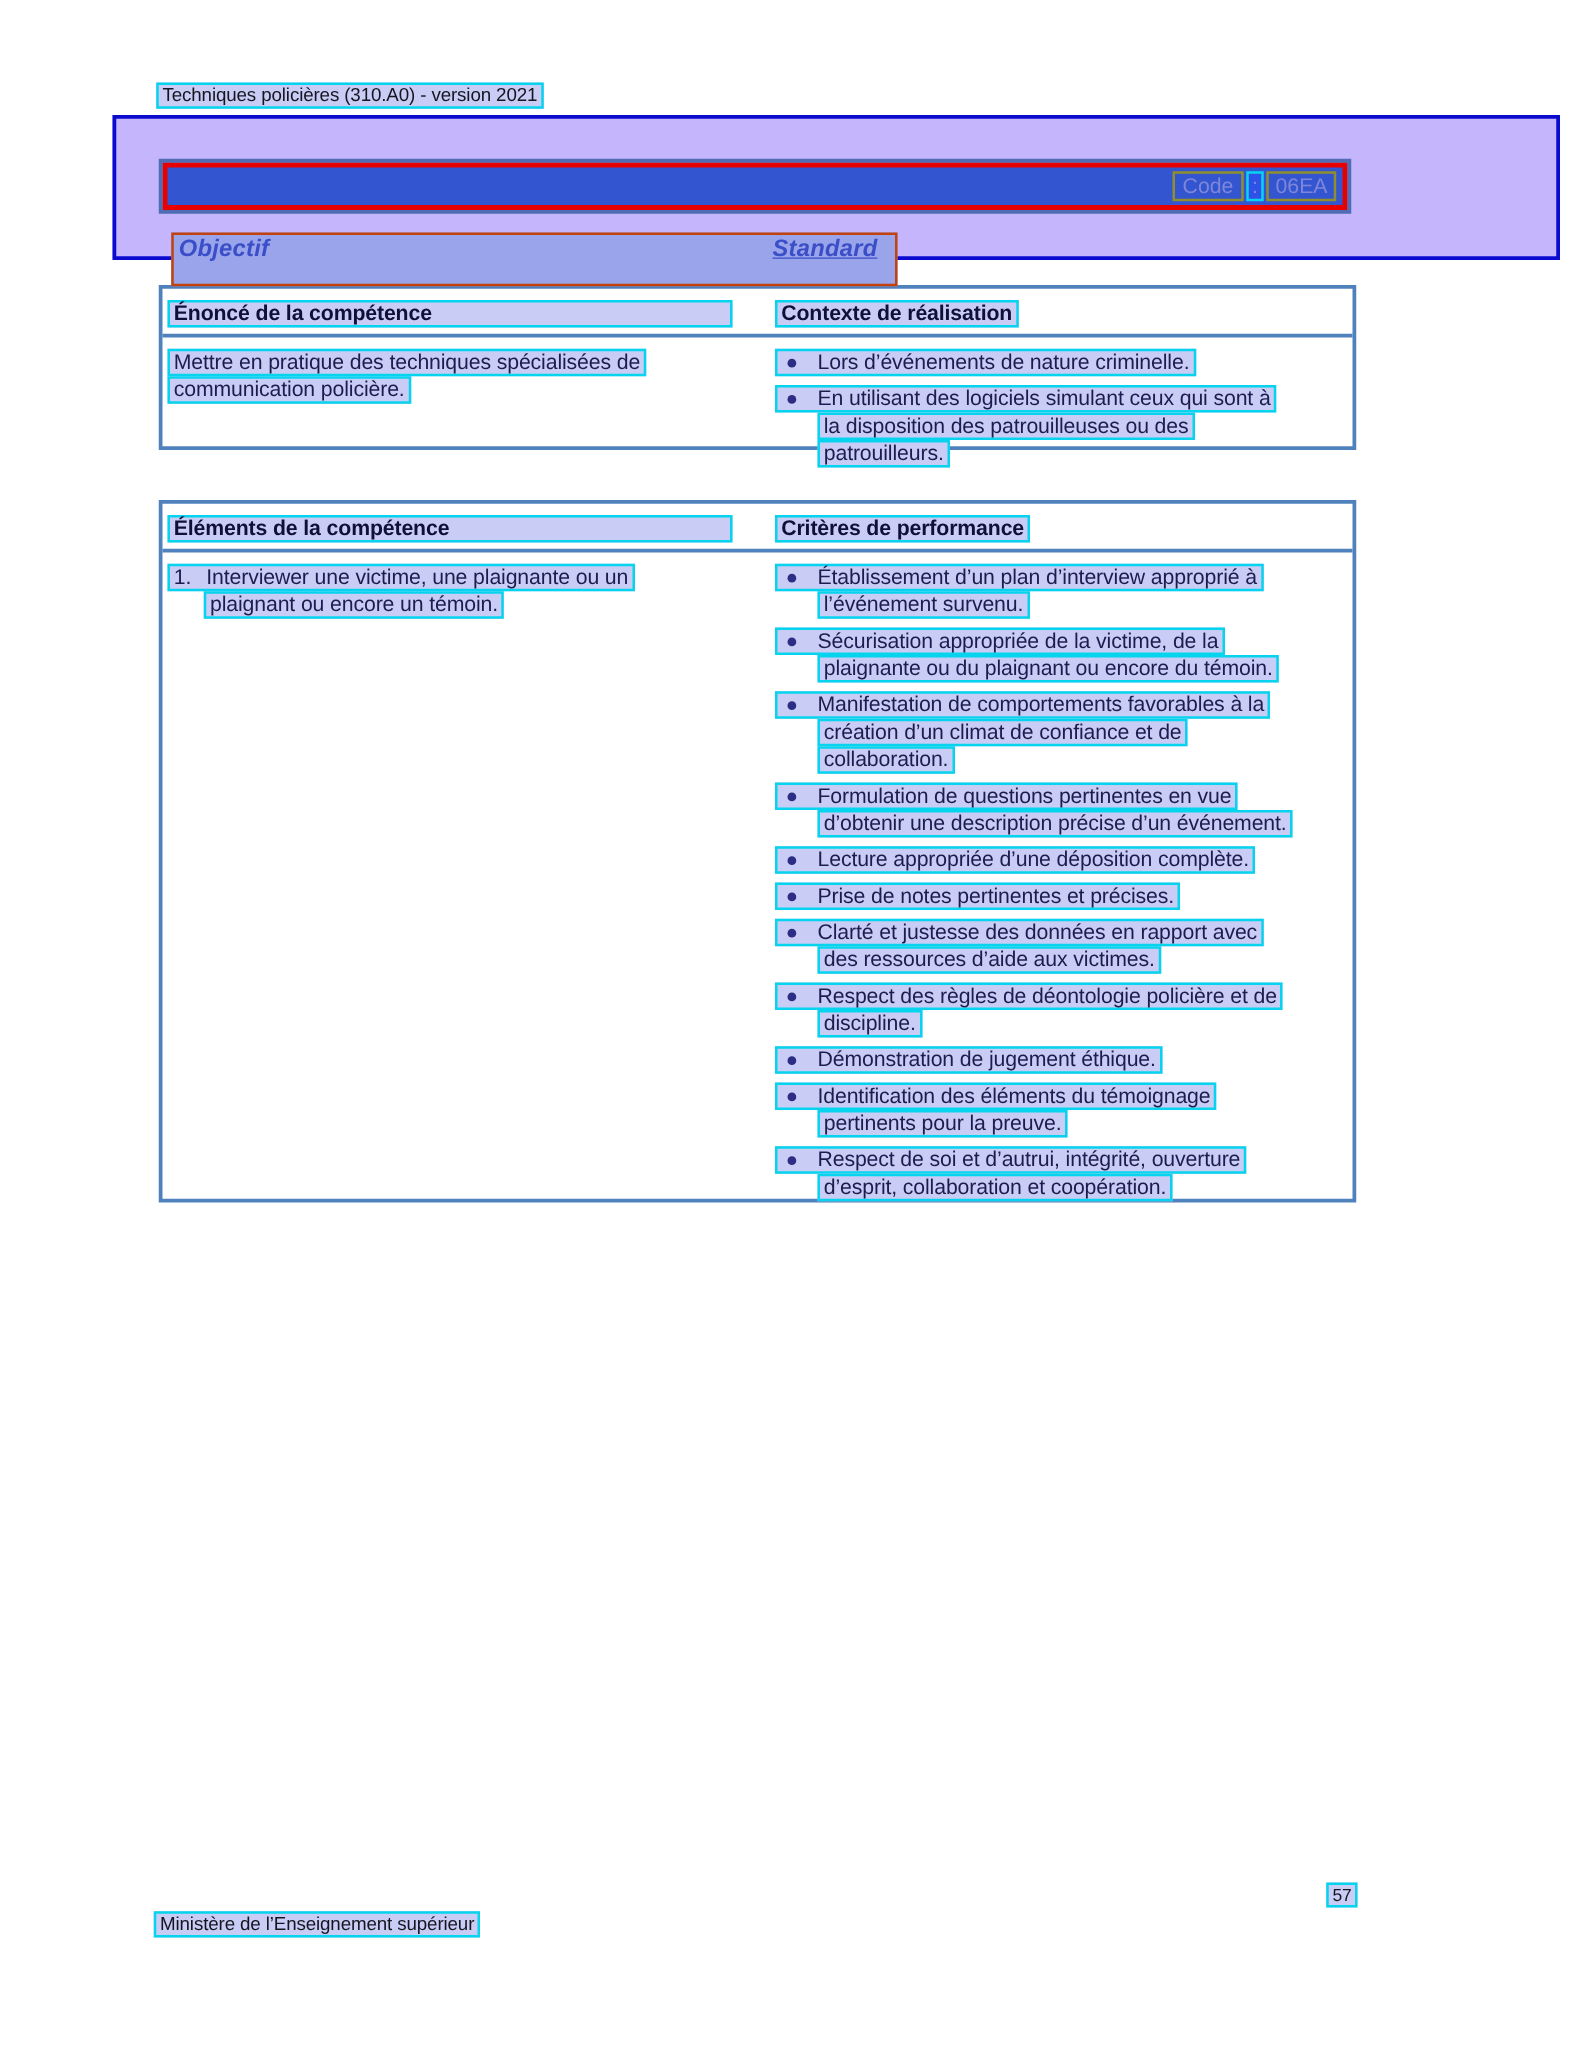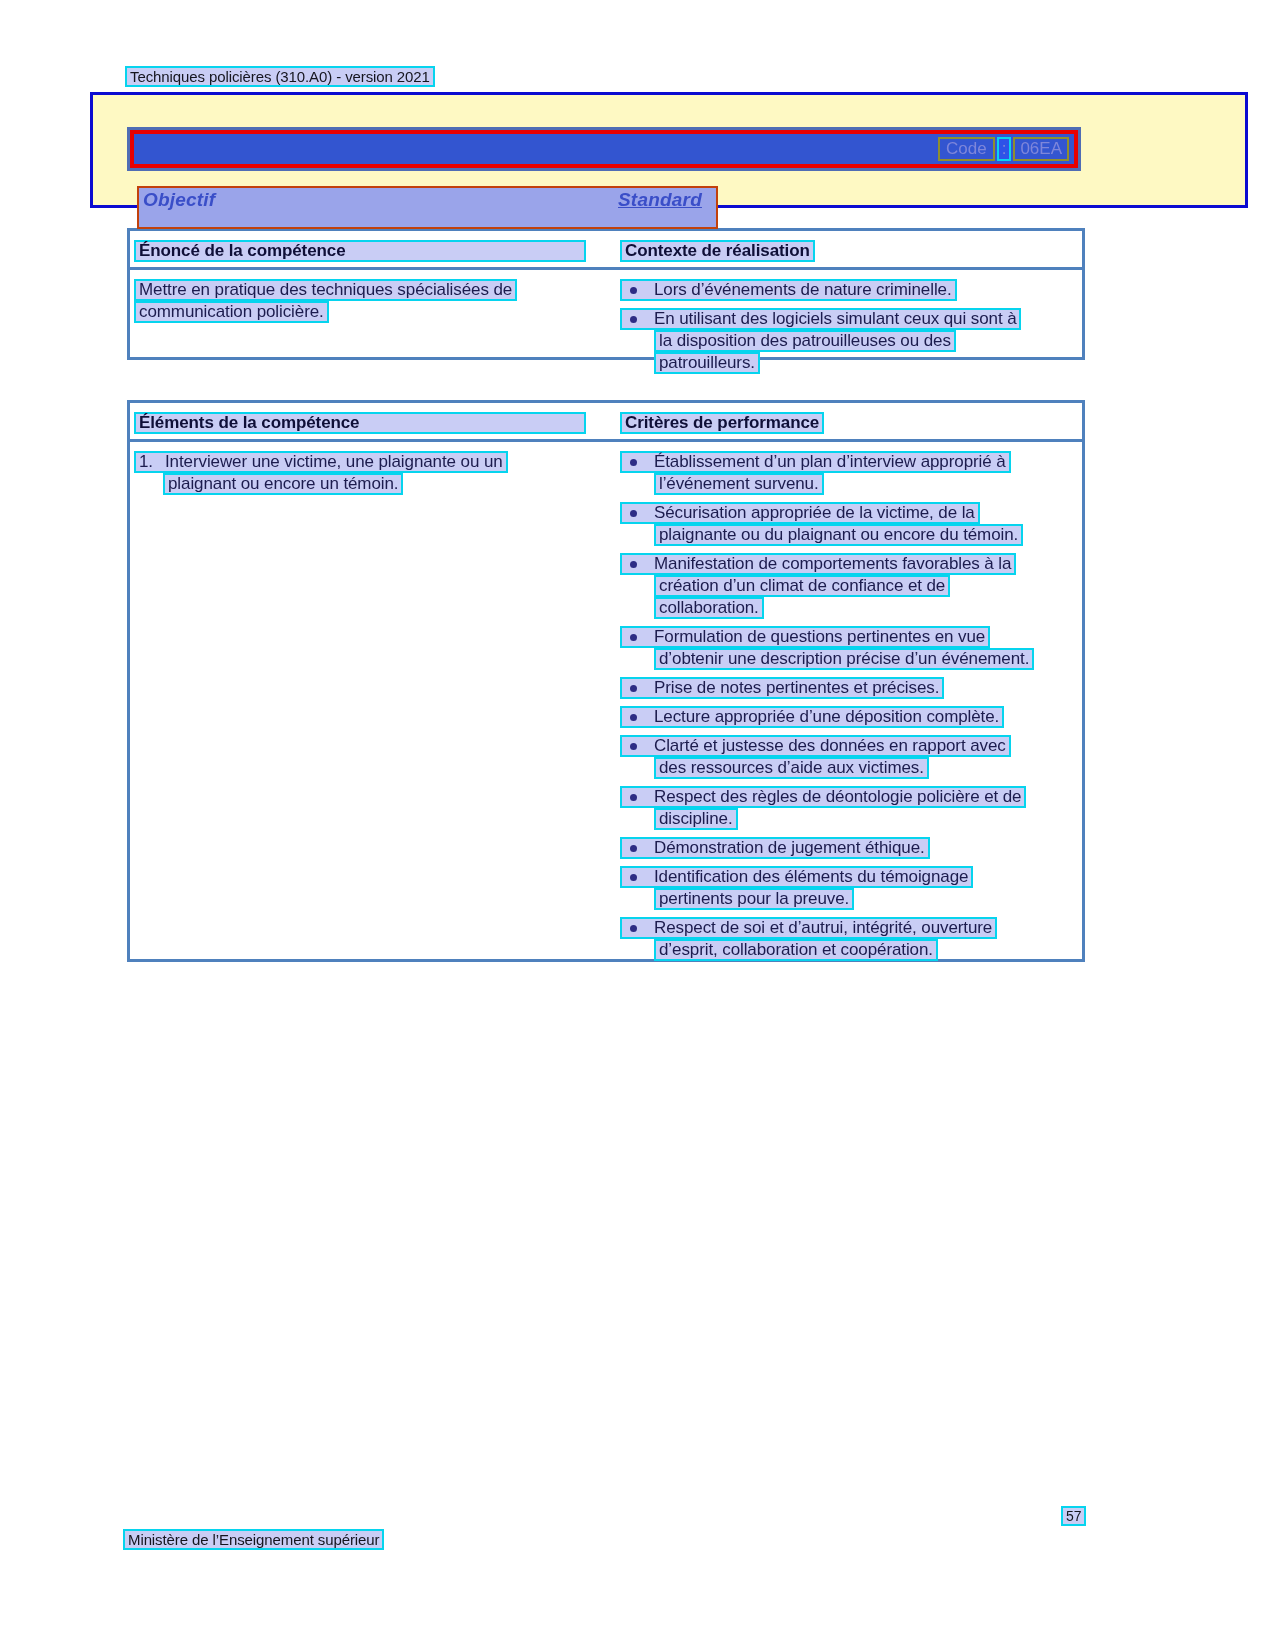--- a/index.html
+++ b/index.html
@@ -13,21 +13,21 @@
   .hl {
     display:inline-block; background:#c9cdf5; border:2px solid #06d4ee;
     padding:0 3px; font-size:17px; line-height:18px; color:#1c1c4e;
     white-space:nowrap; letter-spacing:-0.1px;
   }
 
   .title-hl { position:absolute; left:125px; top:66px; font-size:15px; line-height:17px; color:#15151f; }
 
   .panel {
     position:absolute; left:90px; top:92px; width:1158px; height:116px;
-    background:#fef9c3; border:3px solid #0b0bd0;
+    background:#c4b5fd; border:3px solid #0b0bd0;
   }
   .banner {
     position:absolute; left:37px; top:35px; width:948px; height:38px;
     background:#3355d0; border:4px solid #e80000; outline:3px solid #4f6db4;
     display:flex; align-items:center; justify-content:flex-end; padding-right:5px;
   }
   .banner span { font-size:17px; line-height:20px; color:#7e86da; display:inline-block; }
   .code-label { border:2px solid #8f8f2e; padding:0 6px; }
   .code-sep   { border:2px solid #09d4f0; background:#2e52e8; padding:0 3px; margin:0 2px; }
   .code-value { border:2px solid #8f8f2e; padding:0 5px; }
@@ -167,28 +167,28 @@
           <div class="line"><span class="hl b1">
                 <span class="dot"></span>
                 <span>Formulation de questions pertinentes en vue</span>
               </span></div>
           <div class="line cont"><span class="hl">d’obtenir une description précise d’un événement.</span></div>
         </div>
 
         <div class="bullet">
           <div class="line"><span class="hl b1">
                 <span class="dot"></span>
+                <span>Lecture appropriée d’une déposition complète.</span>
+              </span></div>
+        </div>
+
+        <div class="bullet">
+          <div class="line"><span class="hl b1">
+                <span class="dot"></span>
                 <span>Prise de notes pertinentes et précises.</span>
-              </span></div>
-        </div>
-
-        <div class="bullet">
-          <div class="line"><span class="hl b1">
-                <span class="dot"></span>
-                <span>Lecture appropriée d’une déposition complète.</span>
               </span></div>
         </div>
 
         <div class="bullet">
           <div class="line"><span class="hl b1">
                 <span class="dot"></span>
                 <span>Clarté et justesse des données en rapport avec</span>
               </span></div>
           <div class="line cont"><span class="hl">des ressources d’aide aux victimes.</span></div>
         </div>

